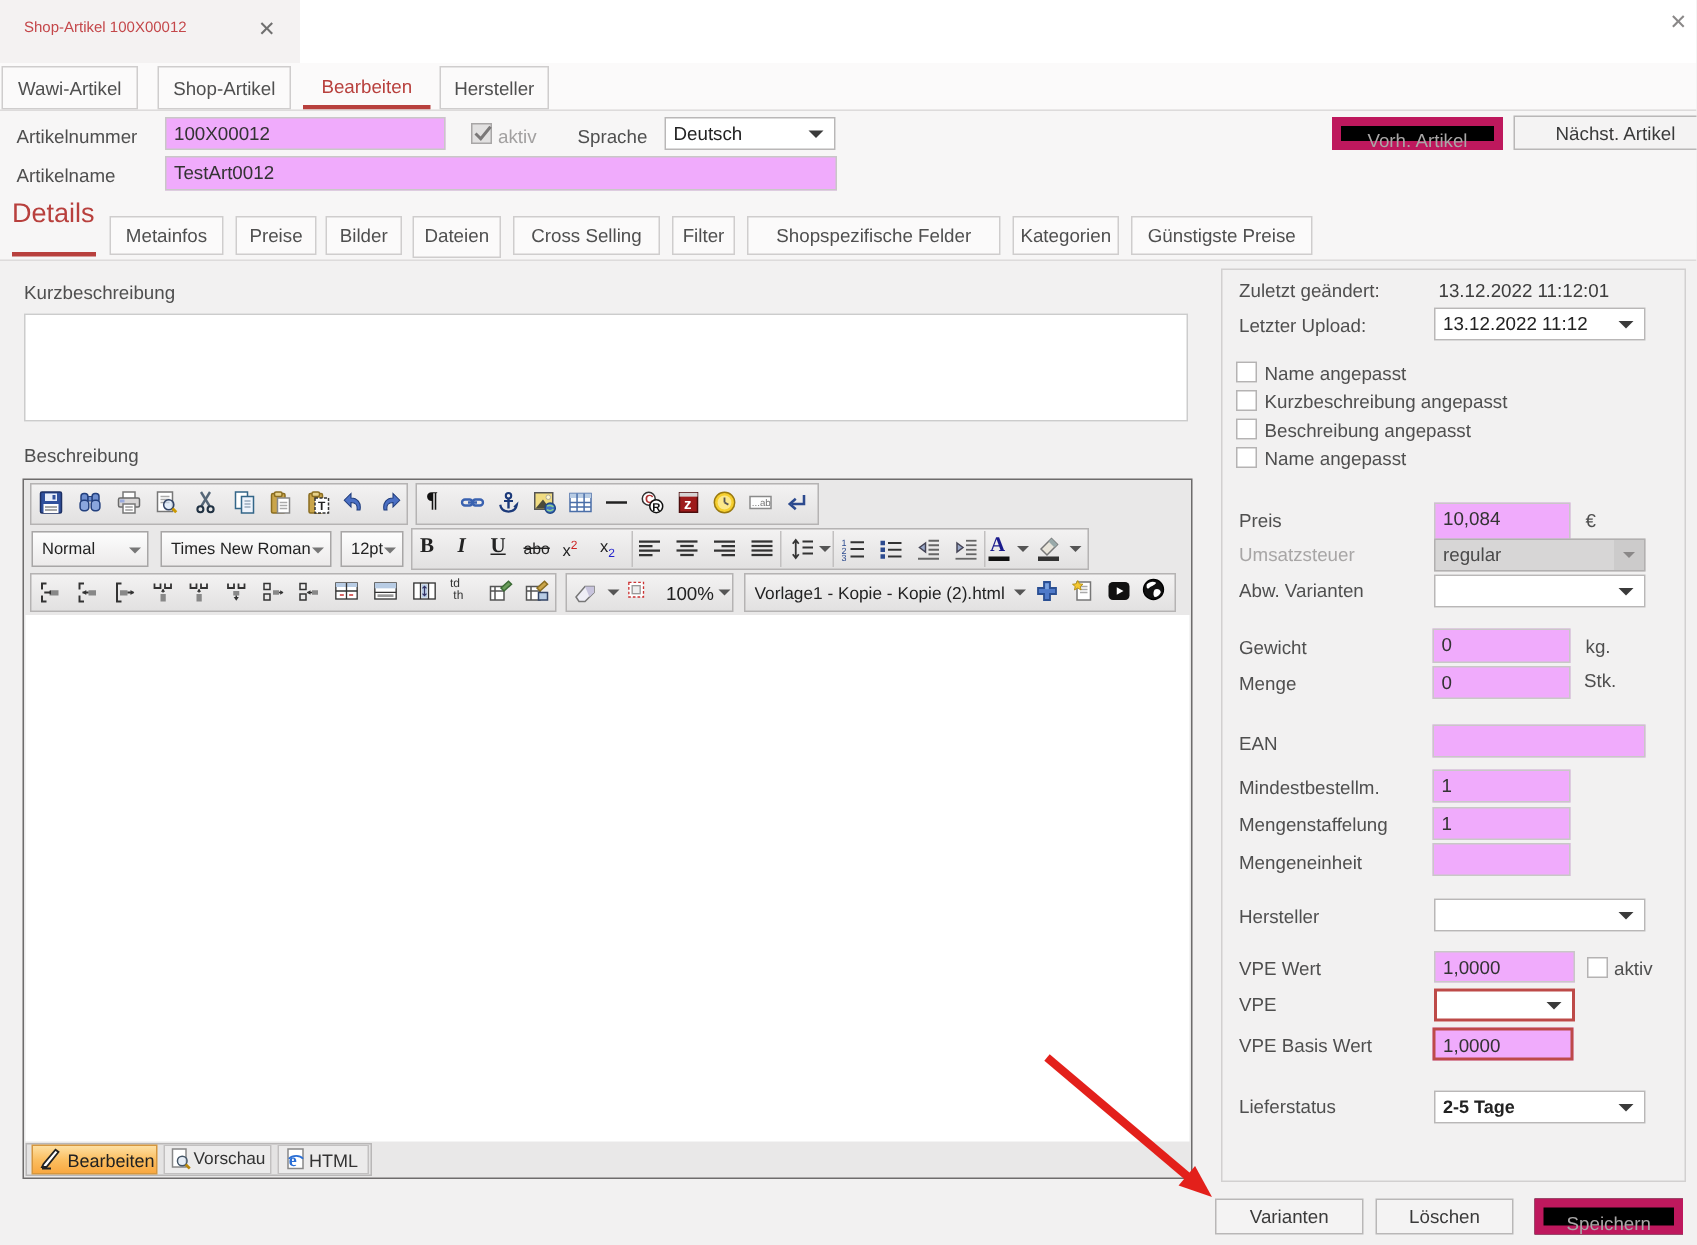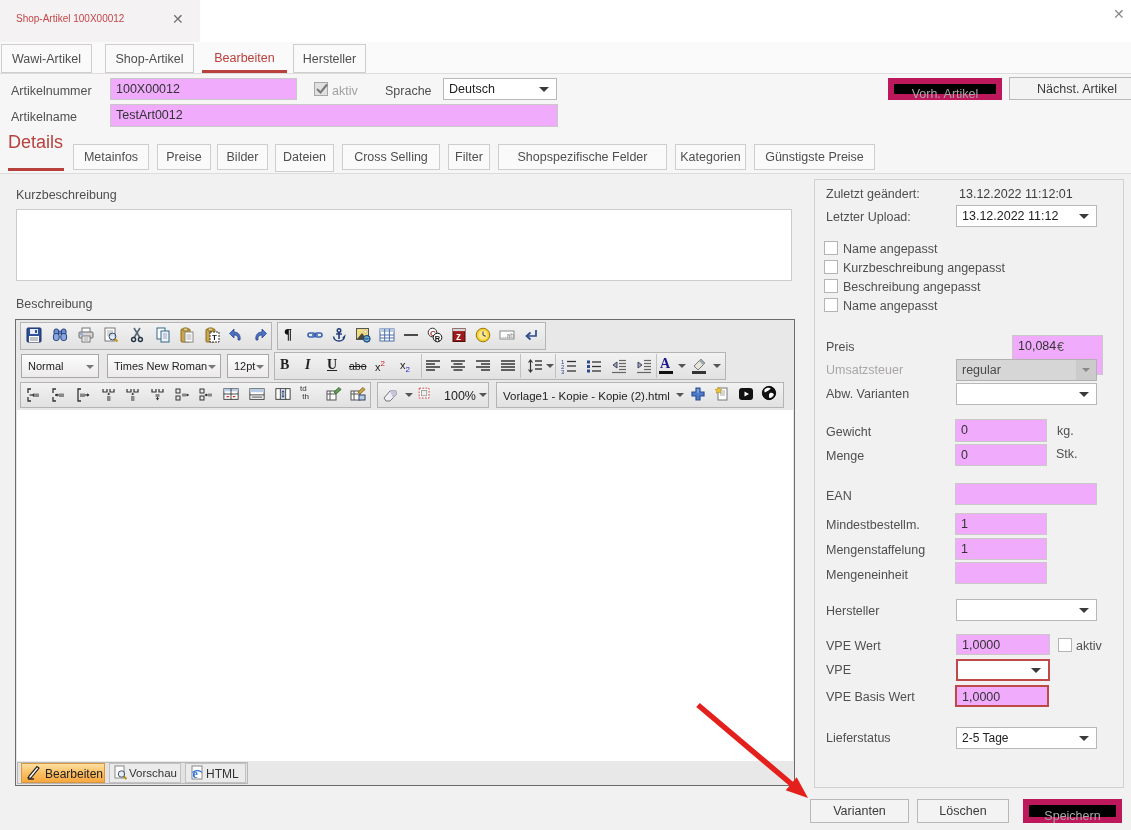--- a/index.html
+++ b/index.html
@@ -459,21 +459,21 @@
 <div class="cb" style="left:824px;top:241px"></div>
 <div class="lbl" style="left:843px;top:242px">Name angepasst</div>
 <div class="cb" style="left:824px;top:260px"></div>
 <div class="lbl" style="left:843px;top:261px">Kurzbeschreibung angepasst</div>
 <div class="cb" style="left:824px;top:279px"></div>
 <div class="lbl" style="left:843px;top:280px">Beschreibung angepasst</div>
 <div class="cb" style="left:824px;top:298px"></div>
 <div class="lbl" style="left:843px;top:299px">Name angepasst</div>
 
 <div class="lbl" style="left:826px;top:340px">Preis</div>
-<div class="inp" style="left:1012px;top:335px;width:91px;height:40px">10,084</div>
+<div class="inp" style="left:956px;top:335px;width:91px;height:40px">10,084</div>
 <div class="lbl" style="left:1057px;top:340px">€</div>
 <div class="lbl" style="left:826px;top:363px;color:#a8a6a6">Umsatzsteuer</div>
 <div class="abs" style="left:956px;top:359px;width:141px;height:22px;background:#d7d6d6;border:1px solid #b2b0b0;font-size:12.5px;color:#4a4a4a;padding:2px 5px;line-height:16px">regular
   <span class="abs" style="right:0;top:0;width:20px;height:20px;background:#cccbcb"></span>
   <span class="abs" style="right:6px;top:8px;width:0;height:0;border-left:4px solid transparent;border-right:4px solid transparent;border-top:4px solid #8a8888"></span>
 </div>
 <div class="lbl" style="left:826px;top:387px">Abw. Varianten</div>
 <div class="dd" style="left:956px;top:383px;width:141px;height:22px">
     <span class="ar"></span>
   </div>
@@ -504,21 +504,21 @@
 <div class="cb" style="left:1058px;top:638px"></div>
 <div class="lbl" style="left:1076px;top:639px">aktiv</div>
 <div class="lbl" style="left:826px;top:663px">VPE</div>
 <div class="dd" style="left:956px;top:659px;width:94px;height:22px;border:2px solid #bd4a48">
     <span class="ar"></span>
   </div>
 <div class="lbl" style="left:826px;top:690px">VPE Basis Wert</div>
 <div class="inp" style="left:955px;top:685px;width:94px;height:22px;border:2px solid #bd4a48">1,0000</div>
 
 <div class="lbl" style="left:826px;top:731px">Lieferstatus</div>
-<div class="dd" style="left:956px;top:727px;width:141px;height:22px;font-weight:normal;font-size:12px">2-5 Tage<span class="ar"></span></div>
+<div class="dd" style="left:956px;top:727px;width:141px;height:22px;font-weight:bold;font-size:12px">2-5 Tage<span class="ar"></span></div>
 
 <div class="btn" style="left:810px;top:799px;width:99px;height:24px;line-height:23px">Varianten</div>
 <div class="btn" style="left:917px;top:799px;width:92px;height:24px;line-height:23px">Löschen</div>
 <div class="btn dis" style="left:1023px;top:799px;width:99px;height:24px;line-height:23px">Speichern</div>
 
 <svg class="abs" style="left:692px;top:700px" width="122" height="103" viewBox="0 0 122 103">
   <line x1="6" y1="5" x2="100" y2="84.5" stroke="#e3201b" stroke-width="5.5"></line>
   <polygon points="116,98 93.7,90.3 104.7,77.3" fill="#e3201b"></polygon>
 </svg>
 

